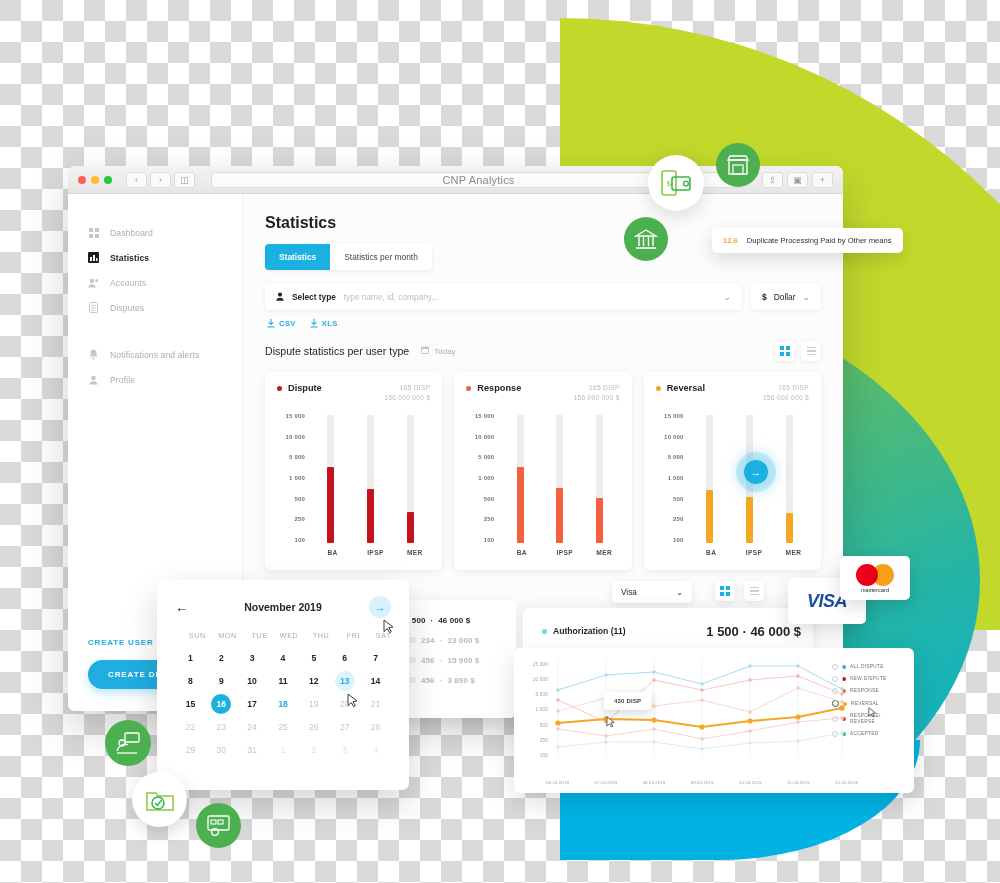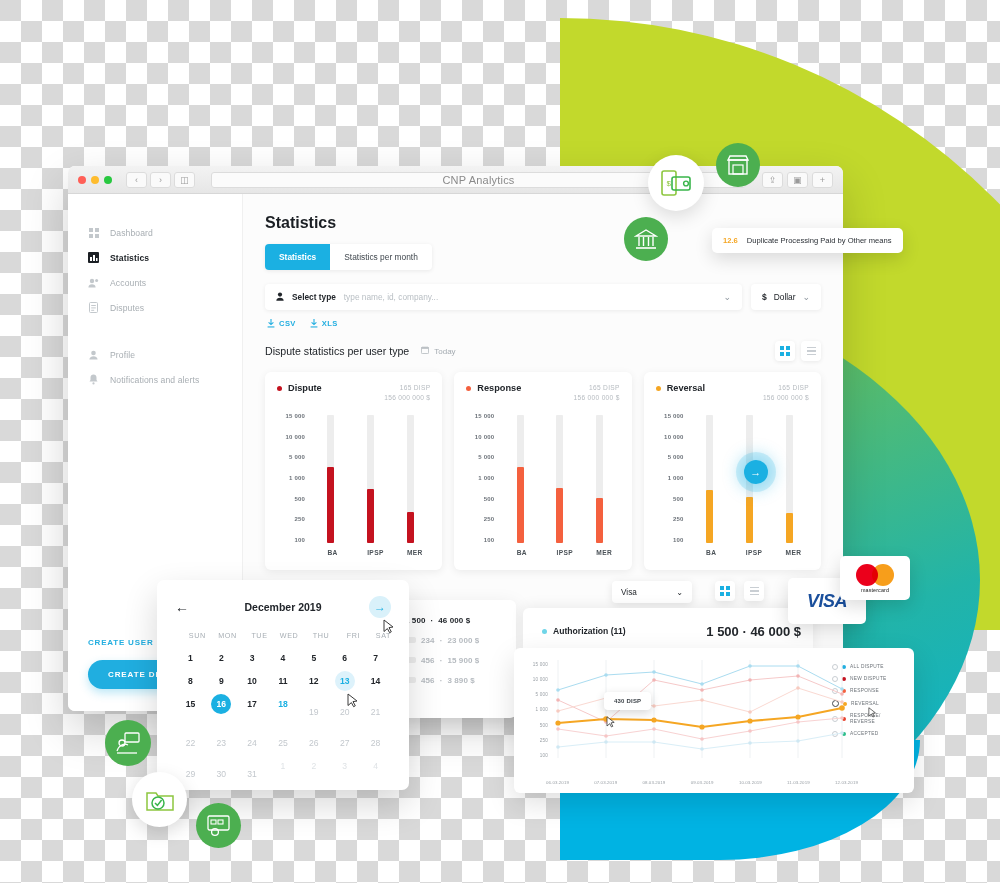--- a/index.html
+++ b/index.html
@@ -218,21 +218,21 @@
     width: 22px; height: 22px; border-radius: 50%; background: #d9f1fa;
     color: #1bb0e2; font-size: 12px; display: flex; align-items: center; justify-content: center;
   }
   .cal-grid { display: grid; grid-template-columns: repeat(7, 1fr); row-gap: 3px; }
   .dow { font-size: 7.2px; color: #a7aeb4; text-align: right; letter-spacing: .6px; padding-bottom: 5px; }
   .day {
     font-size: 8.6px; font-weight: 700; color: #22262b;
     height: 20px; display: flex; align-items: center; justify-content: center;
     position: relative;
   }
-  .day.muted { color: #c3c8cd; font-weight: 400; margin-top: 8px; }
+  .day.muted { color: #c3c8cd; font-weight: 400; }
   .day.faint { color: #dfe3e6; font-weight: 400; }
   .day.blue { color: #1bb0e2; }
   .day.sel span {
     width: 20px; height: 20px; border-radius: 50%; background: #1bb0e2; color: #fff;
     display: flex; align-items: center; justify-content: center;
   }
   .day.hov span {
     width: 20px; height: 20px; border-radius: 50%; background: #ddf2fb; color: #1bb0e2;
     display: flex; align-items: center; justify-content: center;
   }
@@ -406,35 +406,35 @@
                 <rect x="2.2" y="7.8" width="3" height="1" fill="currentColor"></rect>
               </svg>
           </span>
           <span>Disputes</span>
         </div>
 
         <div class="nav-gap"></div>
 
         <div class="nav-item">
           <span class="nav-ico">
+            <svg width="9" height="11" viewBox="0 0 9 11">
+                <path d="M4.5 0.6c1.8 0 3 1.2 3 3v2.4l1 1.4H0.5l1-1.4V3.6c0-1.8 1.2-3 3-3z" fill="currentColor"></path>
+                <circle cx="4.5" cy="9.4" r="1.1" fill="currentColor"></circle>
+              </svg>
+          </span>
+          <span>Notifications and alerts</span>
+        </div>
+        <div class="nav-item">
+          <span class="nav-ico">
             <svg width="9" height="10" viewBox="0 0 9 10">
                 <circle cx="4.5" cy="3" r="2.3" fill="currentColor"></circle>
                 <path d="M0.4 9.6c0-2.1 1.8-3.4 4.1-3.4s4.1 1.3 4.1 3.4z" fill="currentColor"></path>
               </svg>
           </span>
           <span>Profile</span>
-        </div>
-        <div class="nav-item">
-          <span class="nav-ico">
-            <svg width="9" height="11" viewBox="0 0 9 11">
-                <path d="M4.5 0.6c1.8 0 3 1.2 3 3v2.4l1 1.4H0.5l1-1.4V3.6c0-1.8 1.2-3 3-3z" fill="currentColor"></path>
-                <circle cx="4.5" cy="9.4" r="1.1" fill="currentColor"></circle>
-              </svg>
-          </span>
-          <span>Notifications and alerts</span>
         </div>
       </nav>
 
       <div class="side-actions">
         <a class="create-user">CREATE USER</a>
         <button class="create-dispute">CREATE DISPUTE</button>
       </div>
     </aside>
 
     <main class="main">
@@ -840,21 +840,21 @@
       <i class="leg-radio"></i>
       <i class="leg-dot" style="background:#2bbf8a"></i>
       <span class="leg-txt">ACCEPTED</span>
     </div>
   </div>
 </div>
 
 <div class="calendar">
   <div class="cal-head">
     <div class="cal-prev">←</div>
-    <div class="cal-title">December 2019</div>
+    <div class="cal-title">November 2019</div>
     <div class="cal-next">→</div>
   </div>
   <div class="cal-grid">
     <div class="dow">SUN</div>
     <div class="dow">MON</div>
     <div class="dow">TUE</div>
     <div class="dow">WED</div>
     <div class="dow">THU</div>
     <div class="dow">FRI</div>
     <div class="dow">SAT</div>

